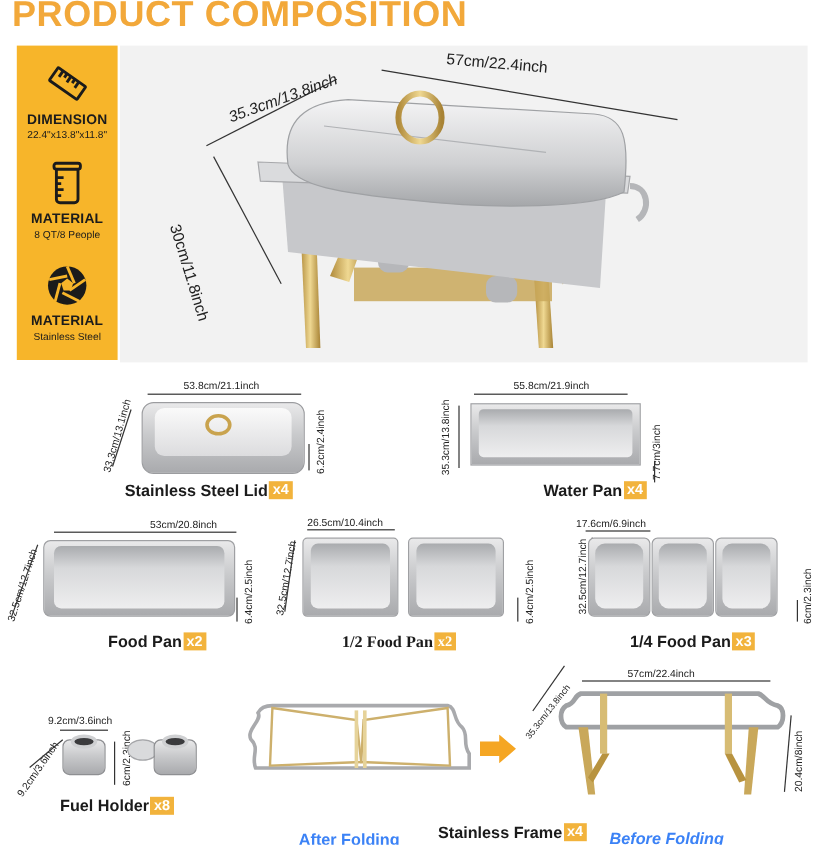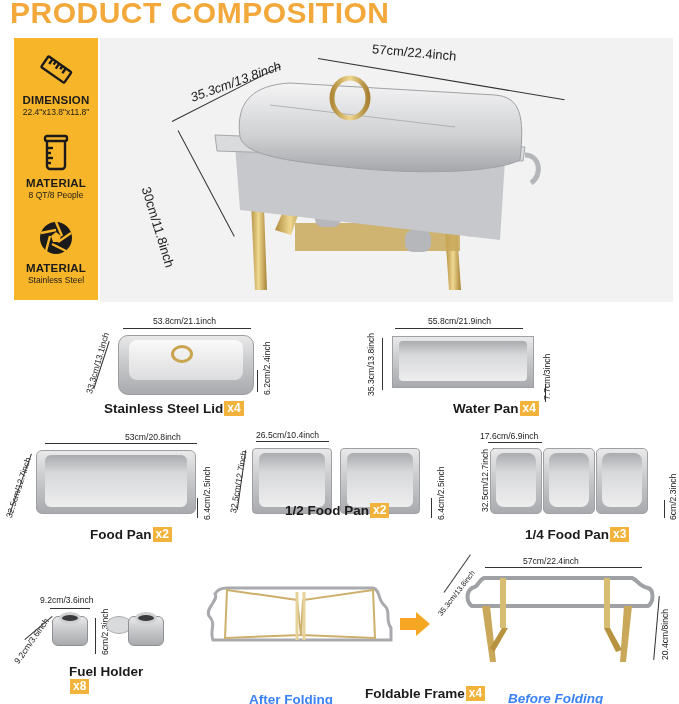--- a/index.html
+++ b/index.html
@@ -188,21 +188,21 @@
 <div class="abs dim-sm" style="left:228px;top:512px;transform:rotate(-80deg);transform-origin:left top;">32.5cm/12.7inch</div>
 <div class="abs line" style="left:241px;top:450px;width:1px;height:60px;transform:rotate(8deg);"></div>
 <div class="abs dim-sm" style="left:436px;top:520px;transform:rotate(-90deg);transform-origin:left top;">6.4cm/2.5inch</div>
 <div class="abs line" style="left:431px;top:498px;width:1px;height:20px;"></div>
 <div class="abs steel" style="left:252px;top:448px;width:80px;height:66px;border:1px solid #9fa0a3;border-radius:4px;">
   <div class="abs pan-inner" style="left:6px;top:4px;width:66px;height:54px;border-radius:6px;"></div>
 </div>
 <div class="abs steel" style="left:340px;top:448px;width:80px;height:66px;border:1px solid #9fa0a3;border-radius:4px;">
   <div class="abs pan-inner" style="left:6px;top:4px;width:66px;height:54px;border-radius:6px;"></div>
 </div>
-<div class="abs caption" style="left:285px;top:503px;">
+<div class="abs caption" style="left:285px;top:527px;font-family:Liberation Serif, serif;">
   <span>1/2 Food Pan</span>
     <span class="badge">x2</span>
 </div>
 
 <div class="abs dim-sm" style="left:480px;top:431px;">17.6cm/6.9inch</div>
 <div class="abs line" style="left:488px;top:442px;width:54px;height:1px;"></div>
 <div class="abs dim-sm" style="left:480px;top:512px;transform:rotate(-90deg);transform-origin:left top;">32.5cm/12.7inch</div>
 <div class="abs line" style="left:493px;top:448px;width:1px;height:62px;"></div>
 <div class="abs dim-sm" style="left:668px;top:520px;transform:rotate(-90deg);transform-origin:left top;">6cm/2.3inch</div>
 <div class="abs line" style="left:664px;top:500px;width:1px;height:18px;"></div>
@@ -228,21 +228,21 @@
 <div class="abs line" style="left:95px;top:618px;width:1px;height:36px;"></div>
 <div class="abs" style="left:52px;top:612px;width:36px;height:36px;">
   <div class="abs steel" style="left:0;top:4px;width:36px;height:30px;border-radius:6px;border:1px solid #8e8f92;"></div>
   <div class="abs" style="left:7px;top:0px;width:22px;height:12px;border-radius:50%;background:#3b3b3d;border:3px solid #cfd0d2;"></div>
 </div>
 <div class="abs" style="left:128px;top:612px;width:36px;height:36px;">
   <div class="abs" style="left:-22px;top:4px;width:26px;height:18px;border-radius:50%;background:#d9dadc;border:1px solid #a5a6a9;"></div>
   <div class="abs steel" style="left:0;top:4px;width:36px;height:30px;border-radius:6px;border:1px solid #8e8f92;"></div>
   <div class="abs" style="left:7px;top:0px;width:22px;height:12px;border-radius:50%;background:#3b3b3d;border:3px solid #cfd0d2;"></div>
 </div>
-<div class="abs caption" style="left:69px;top:664px;flex-direction:column;">
+<div class="abs caption" style="left:50px;top:664px;">
   <span>Fuel Holder</span>
     <span class="badge">x8</span>
 </div>
 
 <div class="abs" style="left:205px;top:580px;width:190px;height:70px;">
   <svg width="190" height="70" viewBox="0 0 190 70">
     <path d="M22,8 L168,8 C176,10 172,20 180,26 C186,32 180,40 186,48 L186,60 L8,60 C4,50 12,44 4,36 C0,28 14,20 10,14 C12,10 16,8 22,8 Z" fill="none" stroke="#a9aaad" stroke-width="3"></path>
     <path d="M22,10 L92,20 L96,55 L20,58 Z" fill="none" stroke="#cdb06c" stroke-width="2"></path>
     <path d="M168,10 L98,20 L96,55 L170,58 Z" fill="none" stroke="#cdb06c" stroke-width="2"></path>
     <line x1="92" y1="12" x2="92" y2="60" stroke="#e6d39a" stroke-width="3"></line>
@@ -270,15 +270,15 @@
     <rect x="142" y="6" width="6" height="50" fill="#d7bc74"></rect>
     <polygon points="20,34 28,34 34,90 28,90" fill="#c9a85a"></polygon>
     <polygon points="162,34 170,34 164,90 158,90" fill="#c9a85a"></polygon>
     <polygon points="40,56 46,56 32,80 28,76" fill="#b8933f"></polygon>
     <polygon points="142,56 148,56 160,78 154,80" fill="#b8933f"></polygon>
   </svg>
 </div>
 <div class="abs caption-plain" style="left:508px;top:667px;font-style:italic;">Before Folding</div>
 
 <div class="abs caption" style="left:365px;top:686px;">
-  <span>Foldable Frame</span>
+  <span>Stainless Frame</span>
     <span class="badge">x4</span>
 </div>
 
 </body></html>

